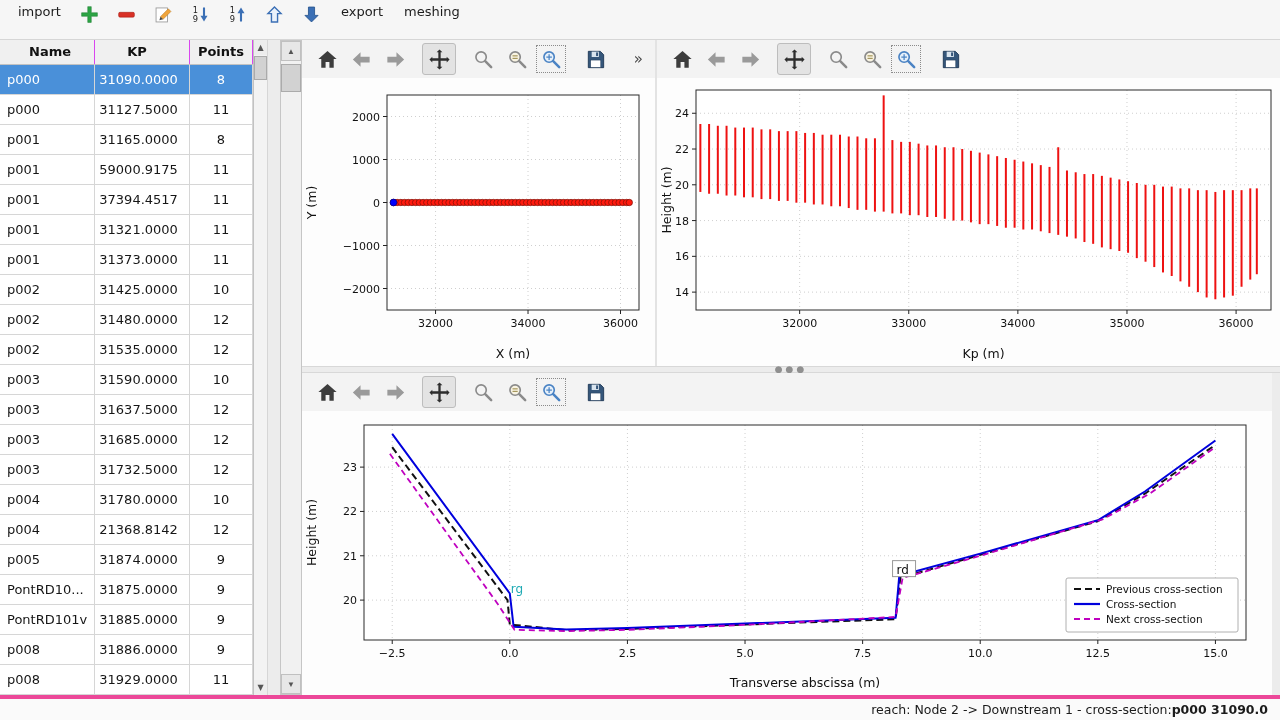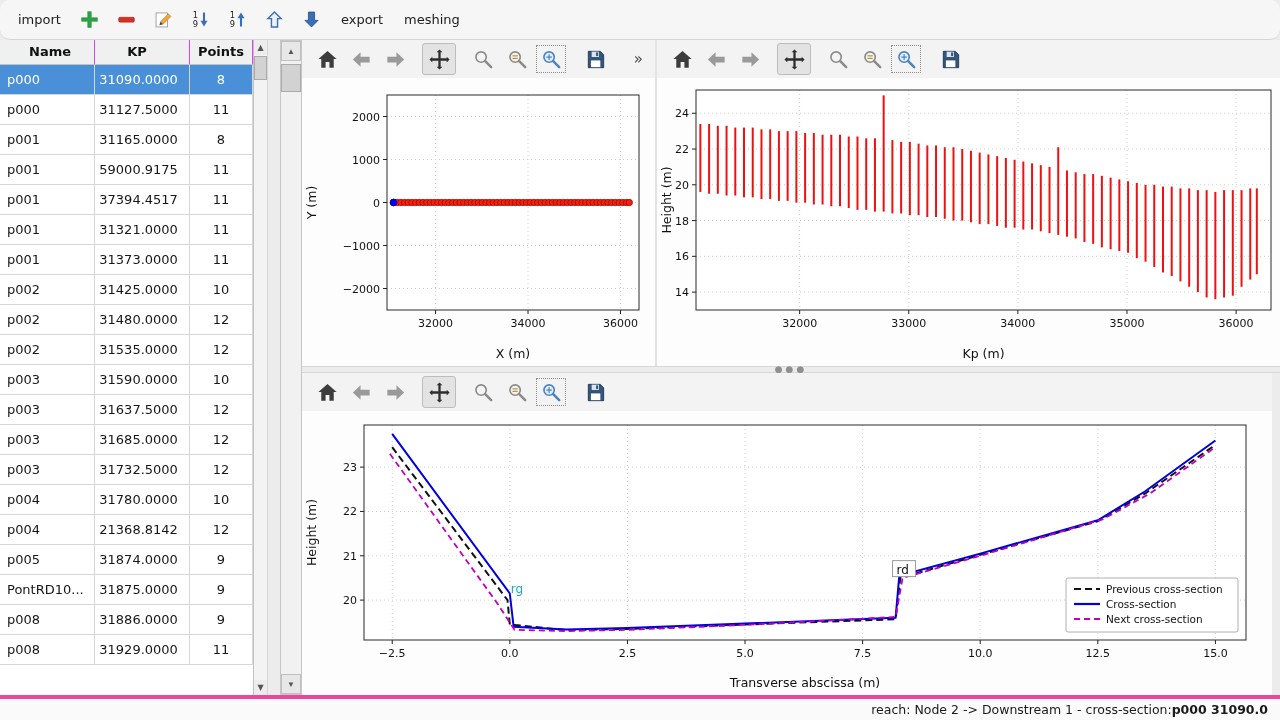--- a/index.html
+++ b/index.html
@@ -1,22 +1,22 @@
 <!DOCTYPE html>
 <html><head>
 <meta charset="utf-8">
 <style>
   * { box-sizing: border-box; }
   html,body { margin:0; padding:0; width:1280px; height:720px; overflow:hidden;
     font-family:"DejaVu Sans", sans-serif; background:#ececec; }
   .app { width:1280px; height:720px; display:flex; flex-direction:column; }
 
   
-  .app-toolbar { flex:0 0 40px; display:flex; align-items:center; gap:9px;
-    padding:0 12px; background:#f6f6f6; border-bottom:1px solid #d6d6d6;border-radius:10px; }
+  .app-toolbar { flex:0 0 40px; display:flex; align-items:flex-start; gap:9px;
+    padding:0 12px; background:#f6f6f6; border-bottom:1px solid #d6d6d6; }
   .app-toolbar .txt-btn { font-size:13px; color:#1c1c1c; background:none; border:none;
     padding:4px 6px; font-family:inherit; cursor:default; }
   .icon-btn { width:28px; height:28px; border:none; background:none; display:flex;
     align-items:center; justify-content:center; border-radius:3px; padding:0; }
   .icon-btn svg { width:21px; height:21px; }
 
   
   .main { flex:1 1 auto; display:flex; min-height:0; }
 
   
@@ -291,20 +291,25 @@
                 <td class="c-points">12</td>
               </tr>
               <tr>
                 <td class="c-name">p005</td>
                 <td class="c-kp">31874.0000</td>
                 <td class="c-points">9</td>
               </tr>
               <tr>
                 <td class="c-name">PontRD10...</td>
                 <td class="c-kp">31875.0000</td>
+                <td class="c-points">9</td>
+              </tr>
+              <tr>
+                <td class="c-name">PontRD101v</td>
+                <td class="c-kp">31885.0000</td>
                 <td class="c-points">9</td>
               </tr>
               <tr>
                 <td class="c-name">p008</td>
                 <td class="c-kp">31886.0000</td>
                 <td class="c-points">9</td>
               </tr>
               <tr>
                 <td class="c-name">p008</td>
                 <td class="c-kp">31929.0000</td>

